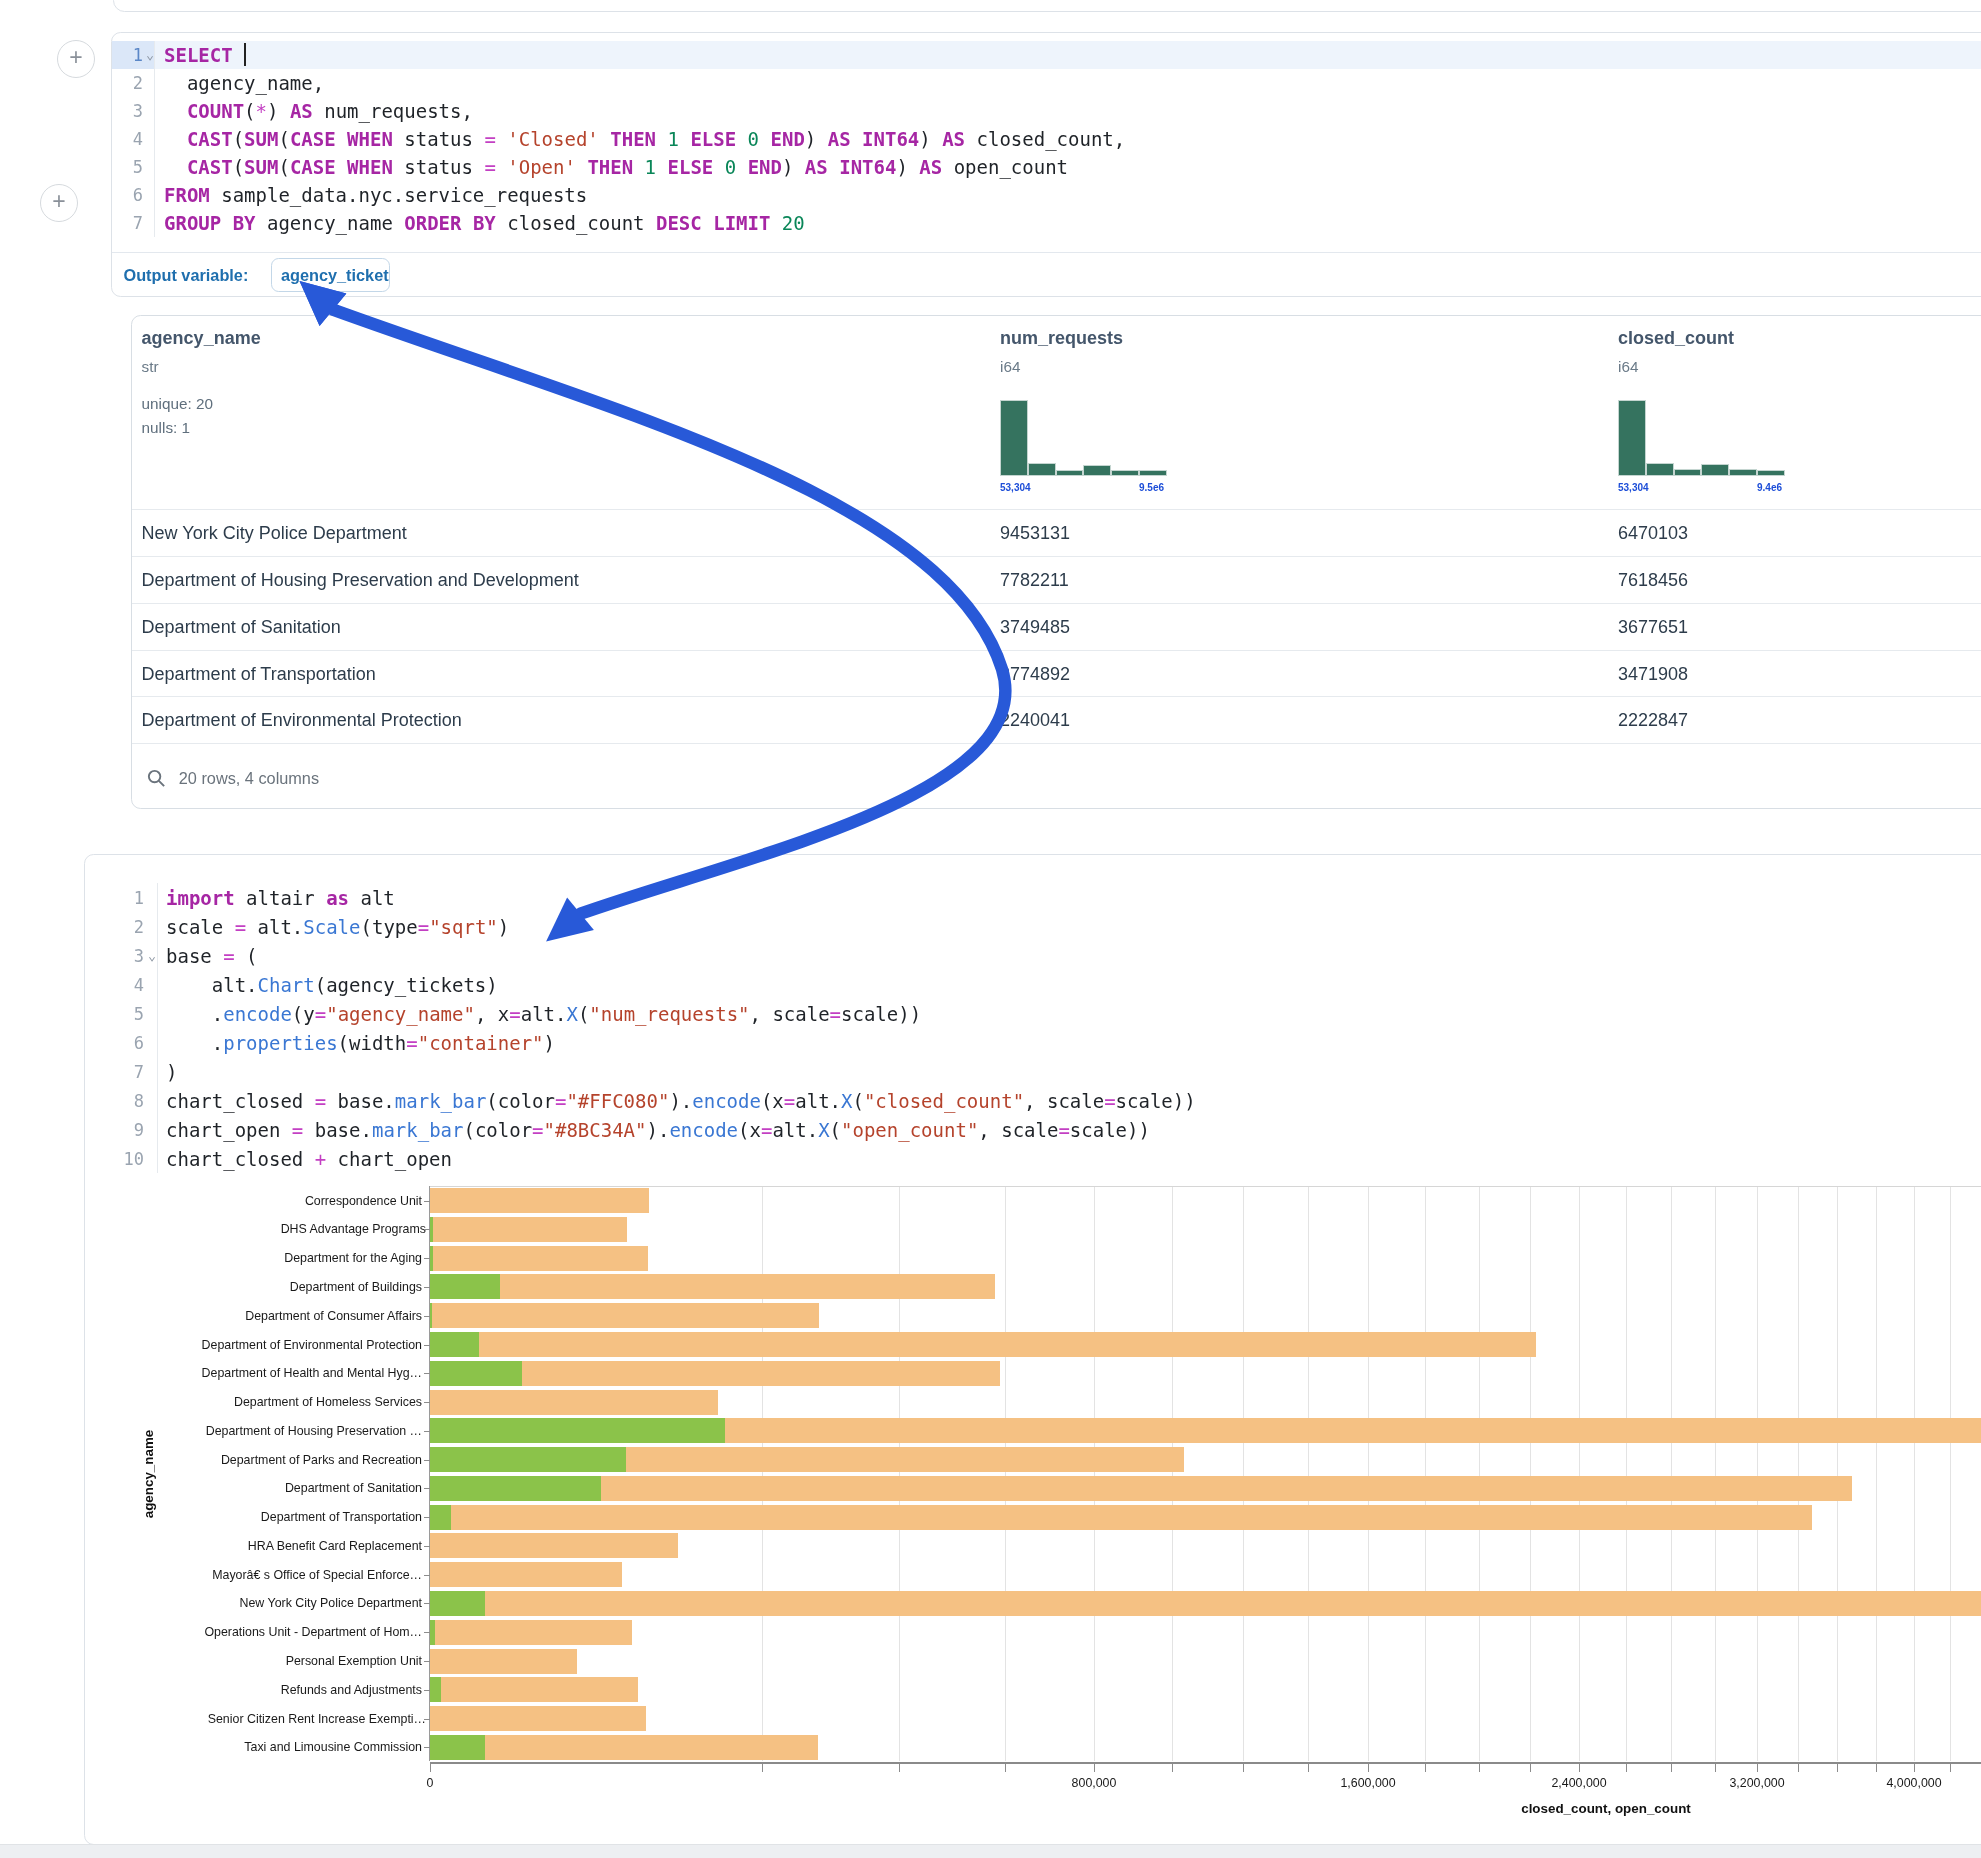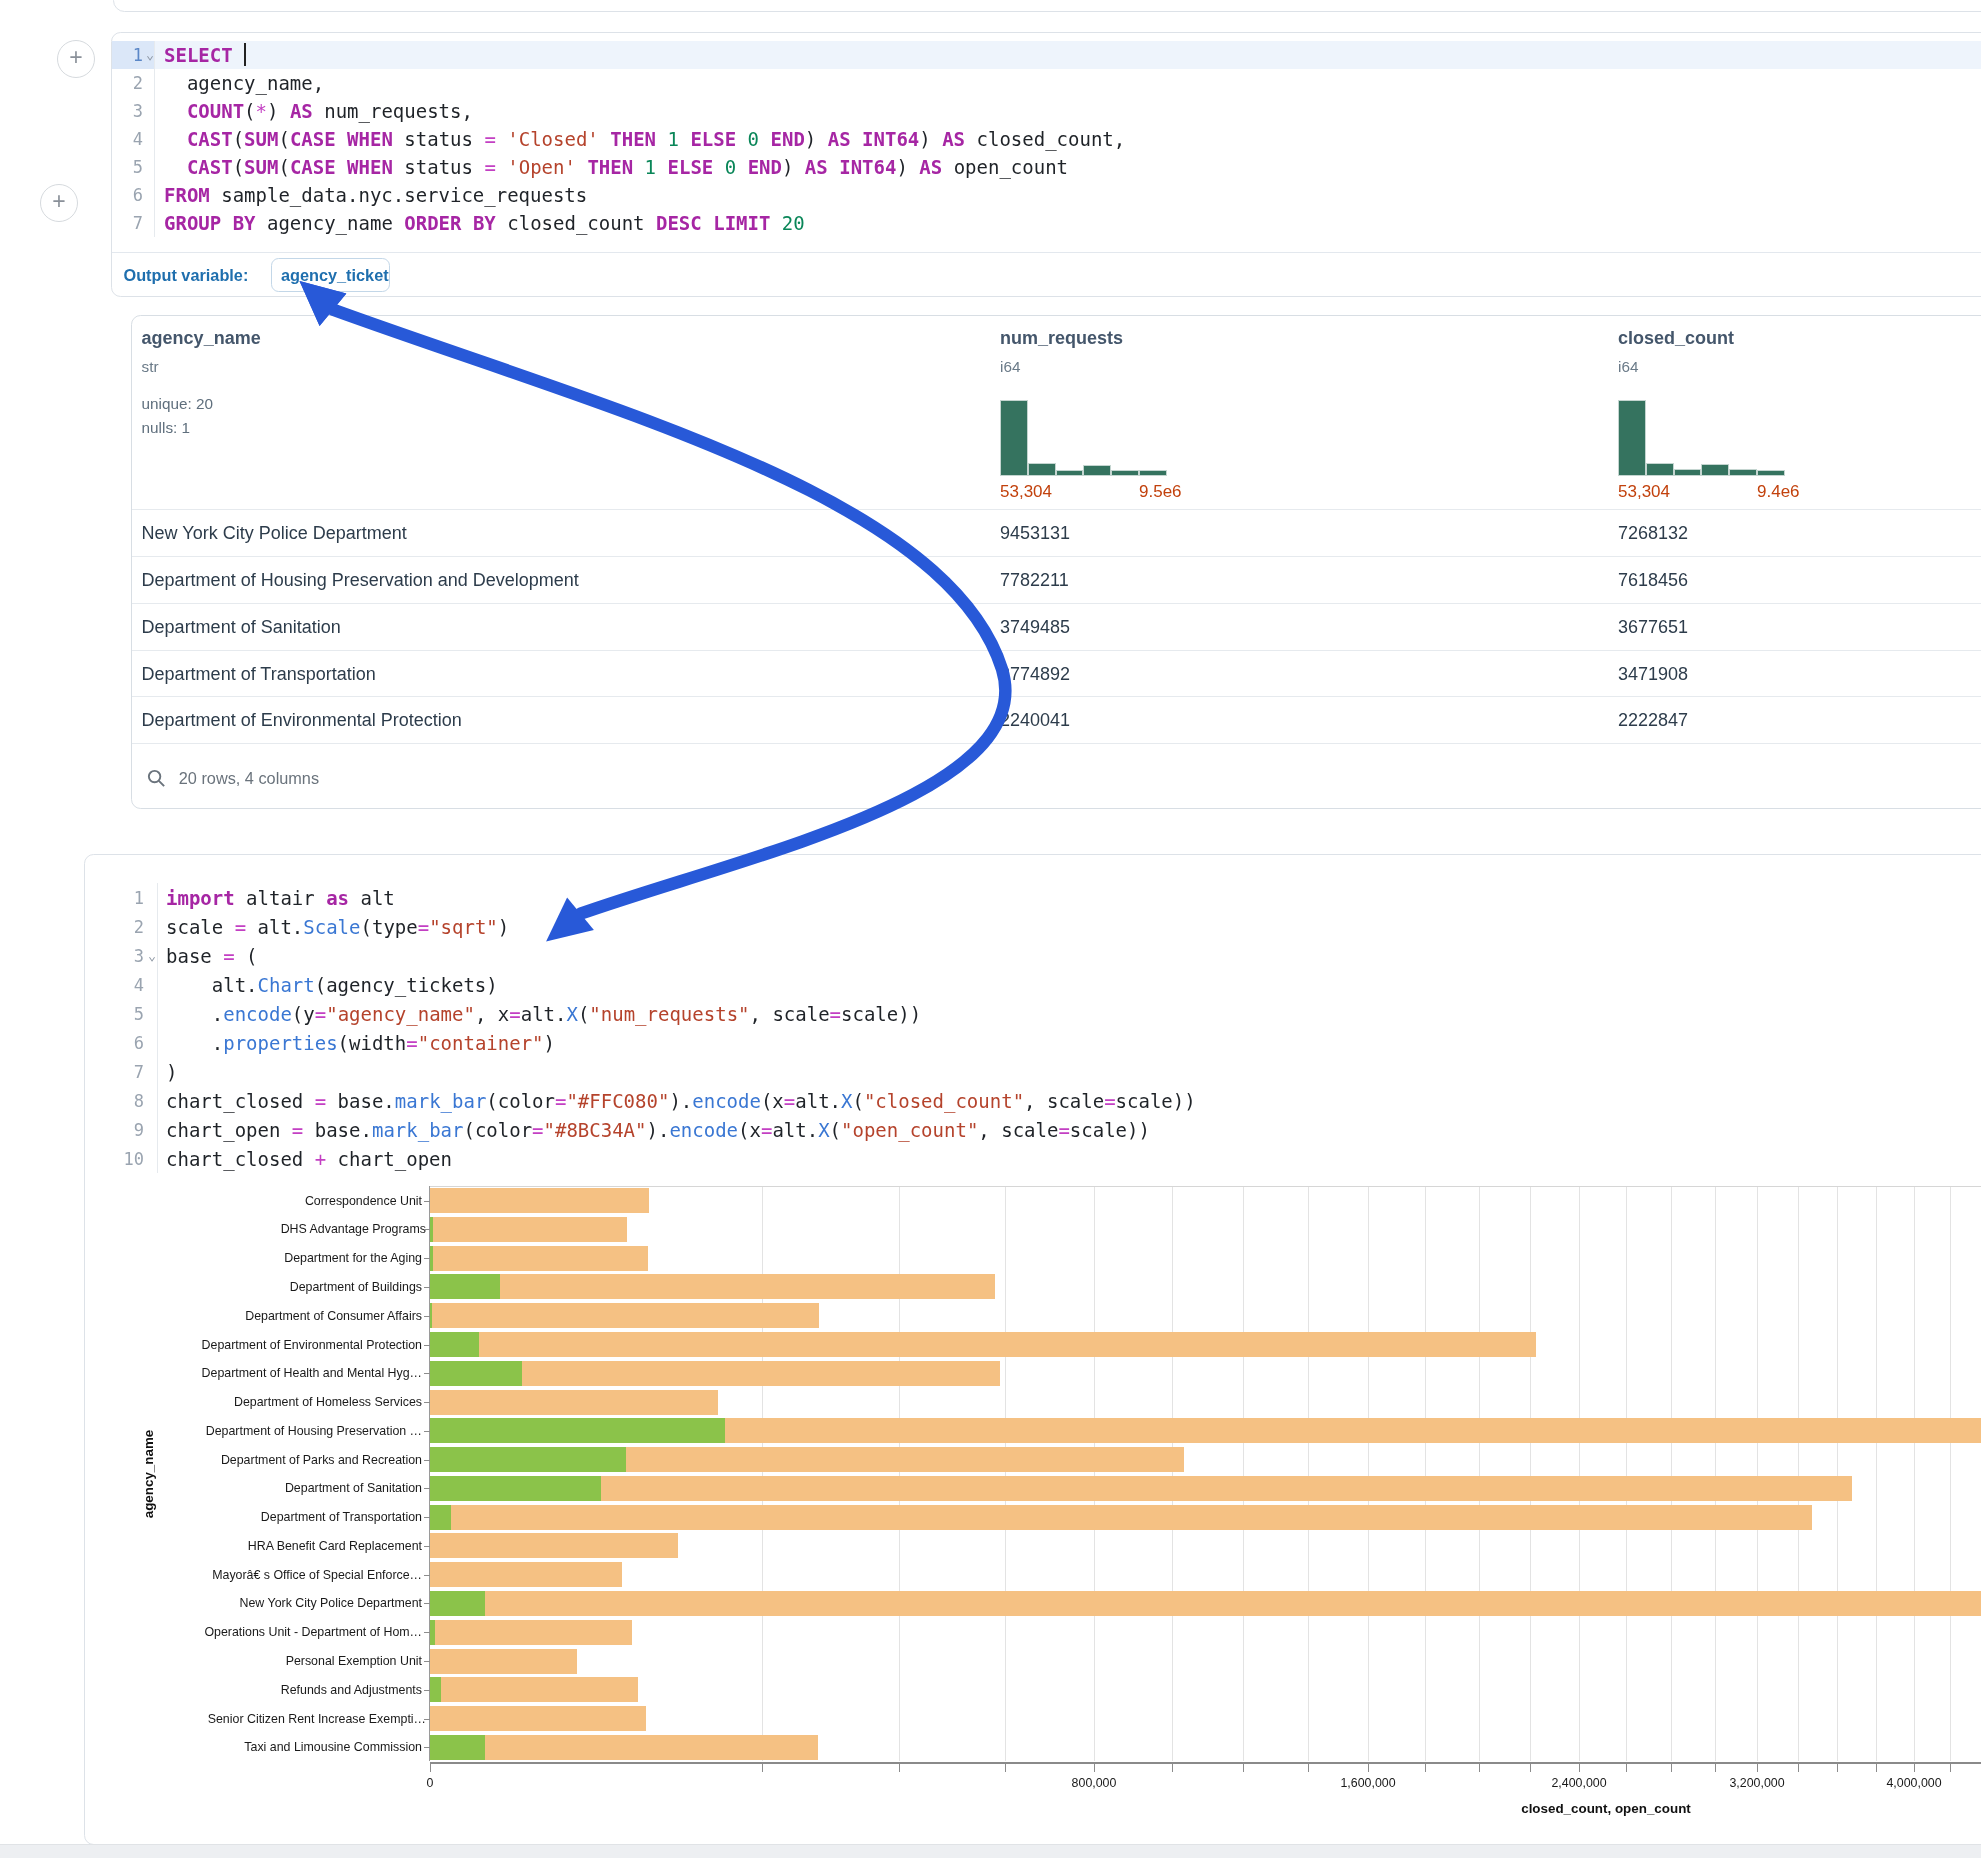--- a/index.html
+++ b/index.html
@@ -29,21 +29,21 @@
   .outvar-label{font-size:16.3px;font-weight:bold;color:#1f6fae;margin-left:11.5px;}
   .outvar-pill{margin-left:23px;width:117px;height:32px;border:1.9px solid #c3d7e8;border-radius:7.6px;
                display:flex;align-items:center;overflow:hidden;background:#fff;cursor:text;}
   .outvar-pill span{font-size:16.3px;font-weight:bold;color:#1f6fae;padding-left:8.6px;white-space:nowrap;}
   
   .th-name{position:absolute;font-size:18px;font-weight:bold;color:#44566b;}
   .th-type{position:absolute;font-size:15.3px;color:#6a7a88;}
   .th-stat{position:absolute;font-size:15.3px;color:#5f6f7d;line-height:24px;}
   .hist{position:absolute;width:167px;height:76px;display:flex;align-items:flex-end;}
   .hist .hbar{width:28px;background:#35735F;border:1px solid #c4d5d0;box-sizing:border-box;}
-  .hist-lab{position:absolute;font-size:17px;color:#c2410c;}
+  .hist-lab{position:absolute;font-size:10px;color:#1d4ed8;font-weight:bold;}
   .trow{position:absolute;left:0;right:0;height:47px;border-top:1px solid #e6eaee;}
   .trow .cell{position:absolute;top:0;bottom:0;display:flex;align-items:center;font-size:18px;color:#2d3c4b;white-space:nowrap;}
   .tfooter{position:absolute;left:0;right:0;display:flex;align-items:center;color:#6a737c;font-size:16.3px;}
   
   .yl{position:absolute;font-size:12.4px;color:#1a1a1a;text-align:right;white-space:nowrap;transform:translateY(-50%);}
   .xlab{position:absolute;font-size:12.4px;color:#1a1a1a;transform:translateX(-50%);white-space:nowrap;}
   .axis-title{position:absolute;font-size:13.4px;font-weight:bold;color:#111;white-space:nowrap;}
   .mag{stroke:#6a737c;stroke-width:2;fill:none;}
 </style>
 </head>
@@ -103,21 +103,21 @@
         <div class="hbar" style="height: 12.4px;"></div>
         <div class="hbar" style="height: 6.7px;"></div>
         <div class="hbar" style="height: 5.7px;"></div>
       </div>
     <div class="hist-lab" style="left:1486px;top:166px;">53,304</div>
     <div class="hist-lab" style="left:1625px;top:166px;">9.4e6</div>
 
     <div class="trow" style="top:193px;">
       <div class="cell" style="left:9.6px;">New York City Police Department</div>
       <div class="cell" style="left:868px;">9453131</div>
-      <div class="cell" style="left:1486px;">7268132</div>
+      <div class="cell" style="left:1486px;">6470103</div>
     </div>
     <div class="trow" style="top:240px;">
       <div class="cell" style="left:9.6px;">Department of Housing Preservation and Development</div>
       <div class="cell" style="left:868px;">7782211</div>
       <div class="cell" style="left:1486px;">7618456</div>
     </div>
     <div class="trow" style="top:287px;">
       <div class="cell" style="left:9.6px;">Department of Sanitation</div>
       <div class="cell" style="left:868px;">3749485</div>
       <div class="cell" style="left:1486px;">3677651</div>

